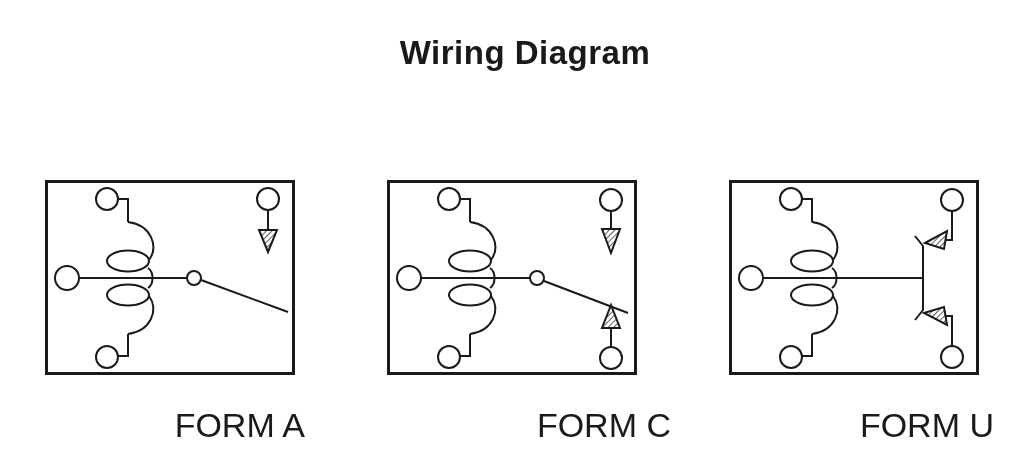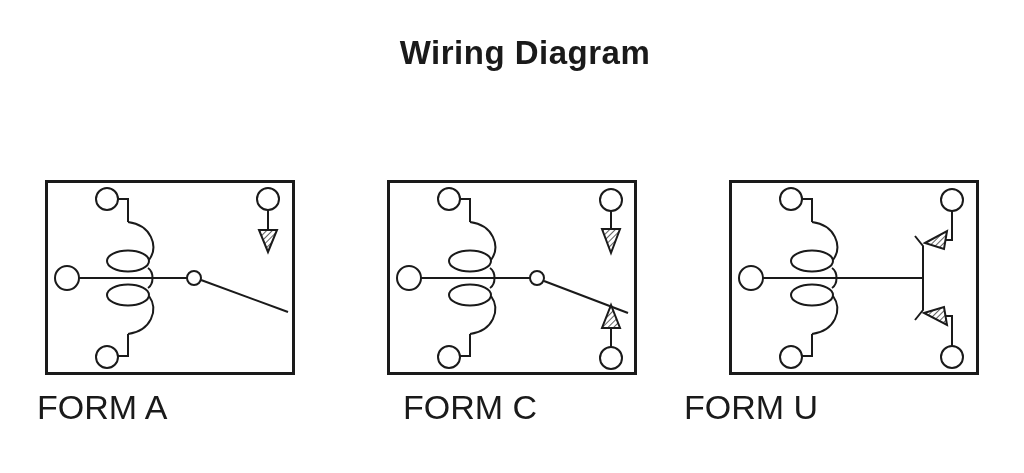--- a/index.html
+++ b/index.html
@@ -12,26 +12,26 @@
   .title{
     position:absolute;top:34px;left:0;width:1050px;margin:0;
     text-align:center;font-size:33px;font-weight:bold;color:var(--ink,#1a1a1a);
     letter-spacing:0.5px;
   }
   .panel{position:absolute;top:180px;width:250px;height:195px;}
   #panel-a{left:45px;}
   #panel-c{left:387px;}
   #panel-u{left:729px;}
   .panel-label{
-    position:absolute;top:388px;width:250px;margin:0;
-    text-align:left;font-size:34px;color:var(--ink,#1a1a1a);
+    position:absolute;top:388px;width:250px;margin:18px;
+    text-align:right;font-size:34px;color:var(--ink,#1a1a1a);
   }
   #label-a{left:37px;}
   #label-c{left:403px;}
-  #label-u{left:684px;}
+  #label-u{left:726px;}
   .frame{fill:none;stroke:currentColor;stroke-width:3;}
   .ink{stroke:currentColor;stroke-width:2;}
 </style>
 </head>
 <body>
 
 <svg width="0" height="0" style="position:absolute" aria-hidden="true">
   <defs>
     <pattern id="hatch" width="4" height="4" patternUnits="userSpaceOnUse" patternTransform="rotate(45)">
       <rect width="4" height="4" fill="#ffffff"></rect>

